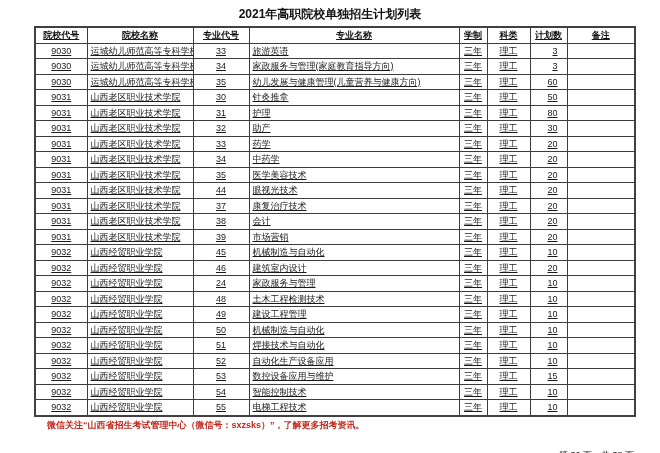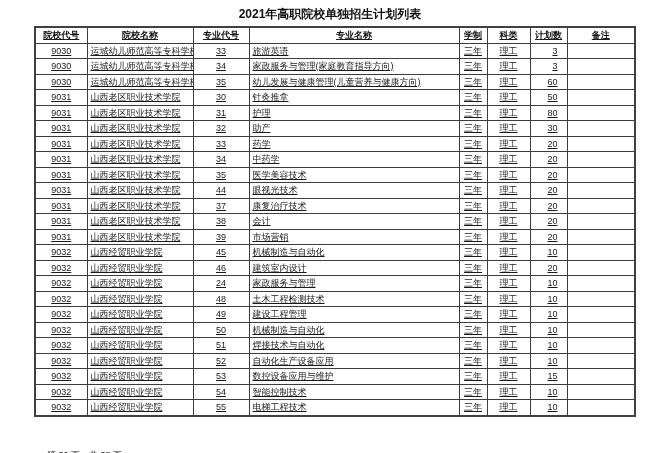--- a/index.html
+++ b/index.html
@@ -339,14 +339,15 @@
         <td>电梯工程技术</td>
         <td>三年</td>
         <td>理工</td>
         <td>10</td>
         <td></td>
       </tr>
     </tbody>
 </table>
 
 <div class="footer">
+  <span class="wechat-notice">微信关注“山西省招生考试管理中心（微信号：sxzsks）”，了解更多招考资讯。</span>
   <span class="page-info">第 30 页，共 38 页</span>
 </div>
 
 </body></html>

